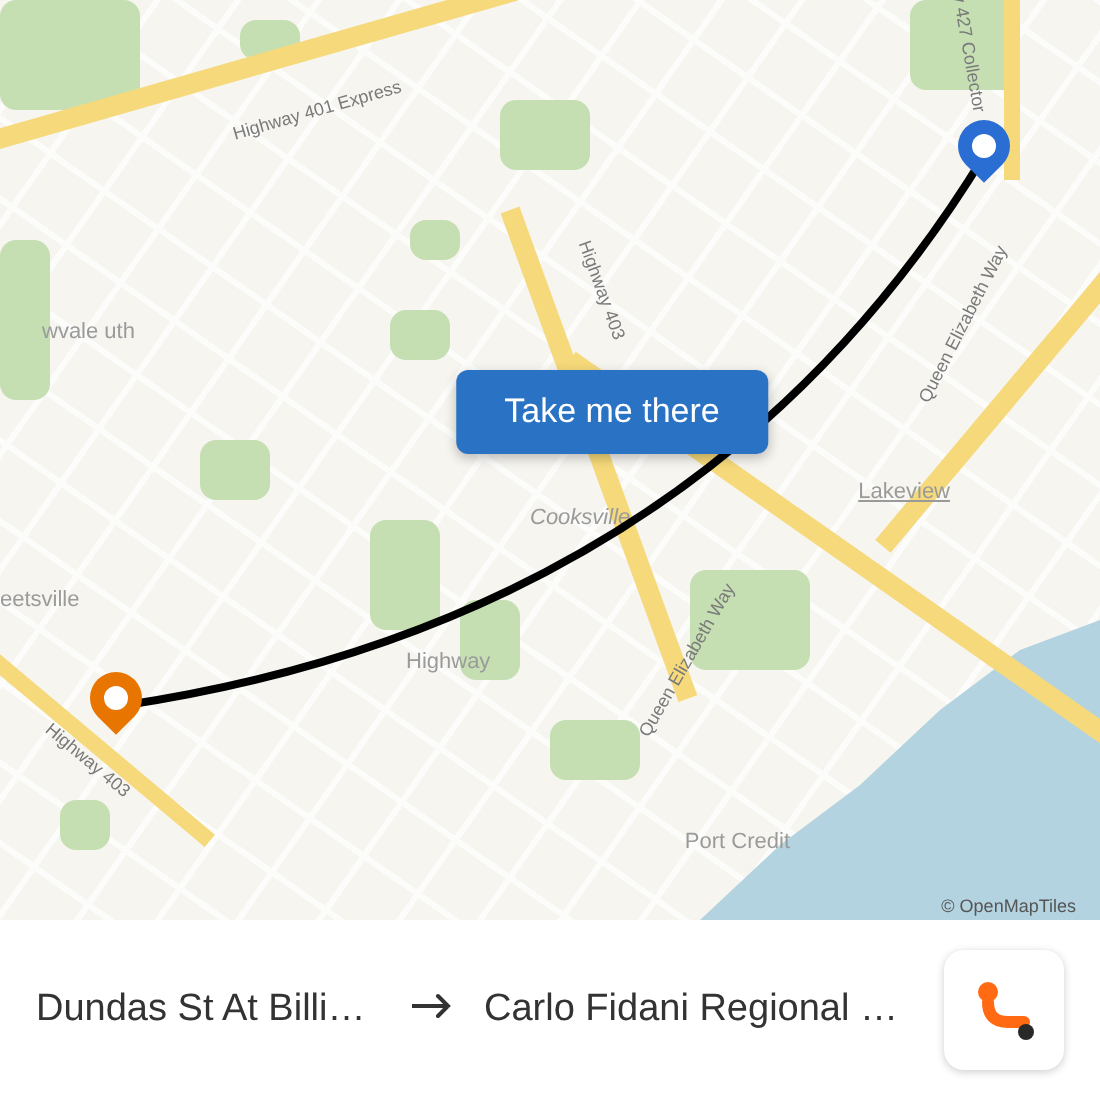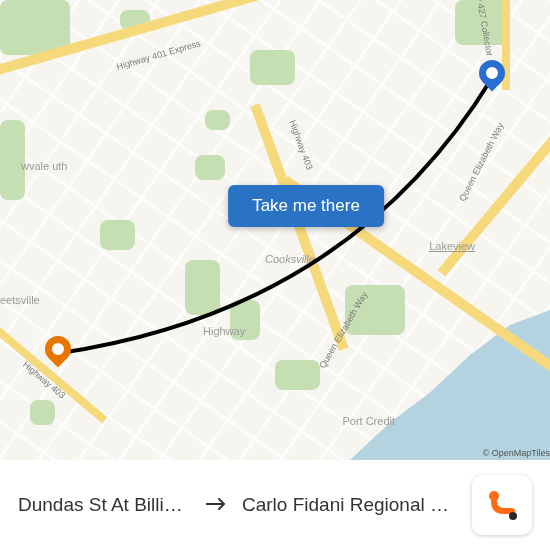--- a/index.html
+++ b/index.html
@@ -65,21 +65,21 @@
   .pin::after { content: ''; position: absolute; top: 7px; left: 7px; width: 12px; height: 12px; background: #fff; border-radius: 50%; }
   .pin-start { background: #2a6ed4; top: 60px; right: 45px; }
   .pin-end { background: #e87500; top: 336px; left: 45px; }
 
   
   .cta-button { position: absolute; top: 185px; left: 50%; transform: translateX(-50%); background: #2a72c4; color: #fff; padding: 11px 24px; border-radius: 6px; font-size: 17px; font-weight: 500; box-shadow: 0 2px 6px rgba(0,0,0,0.25); cursor: pointer; white-space: nowrap; margin-left: 31px; }
 
   
   .attrib { position: absolute; bottom: 2px; font-size: 9px; color: #555; }
   .attrib-left { left: 4px; }
-  .attrib-right { right: 0; }
+  .attrib-right { right: 12px; }
 
   
   .footer { display: flex; align-items: center; justify-content: space-between; height: 90px; padding: 0 18px; background: #fff; }
   .route-text { display: flex; align-items: center; gap: 14px; font-size: 19px; color: #333; overflow: hidden; white-space: nowrap; }
   .route-loc { max-width: 180px; overflow: hidden; text-overflow: ellipsis; }
   .arrow { color: #333; flex-shrink: 0; }
   .logo { width: 60px; height: 60px; border-radius: 10px; background: #fff; box-shadow: 0 1px 4px rgba(0,0,0,0.2); display: flex; align-items: center; justify-content: center; flex-shrink: 0; margin-left: 10px; }
   .logo svg { width: 40px; height: 40px; }
 </style>
 </head>

